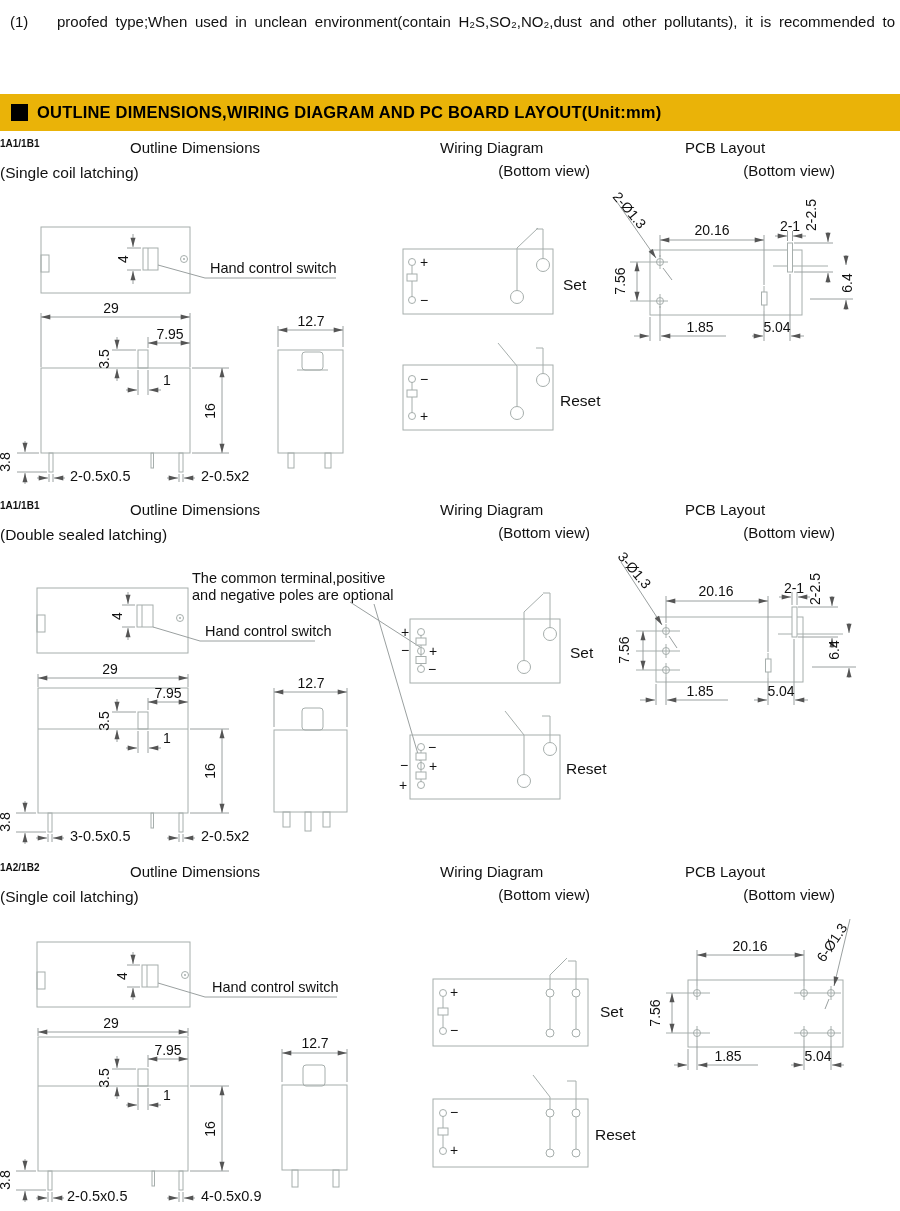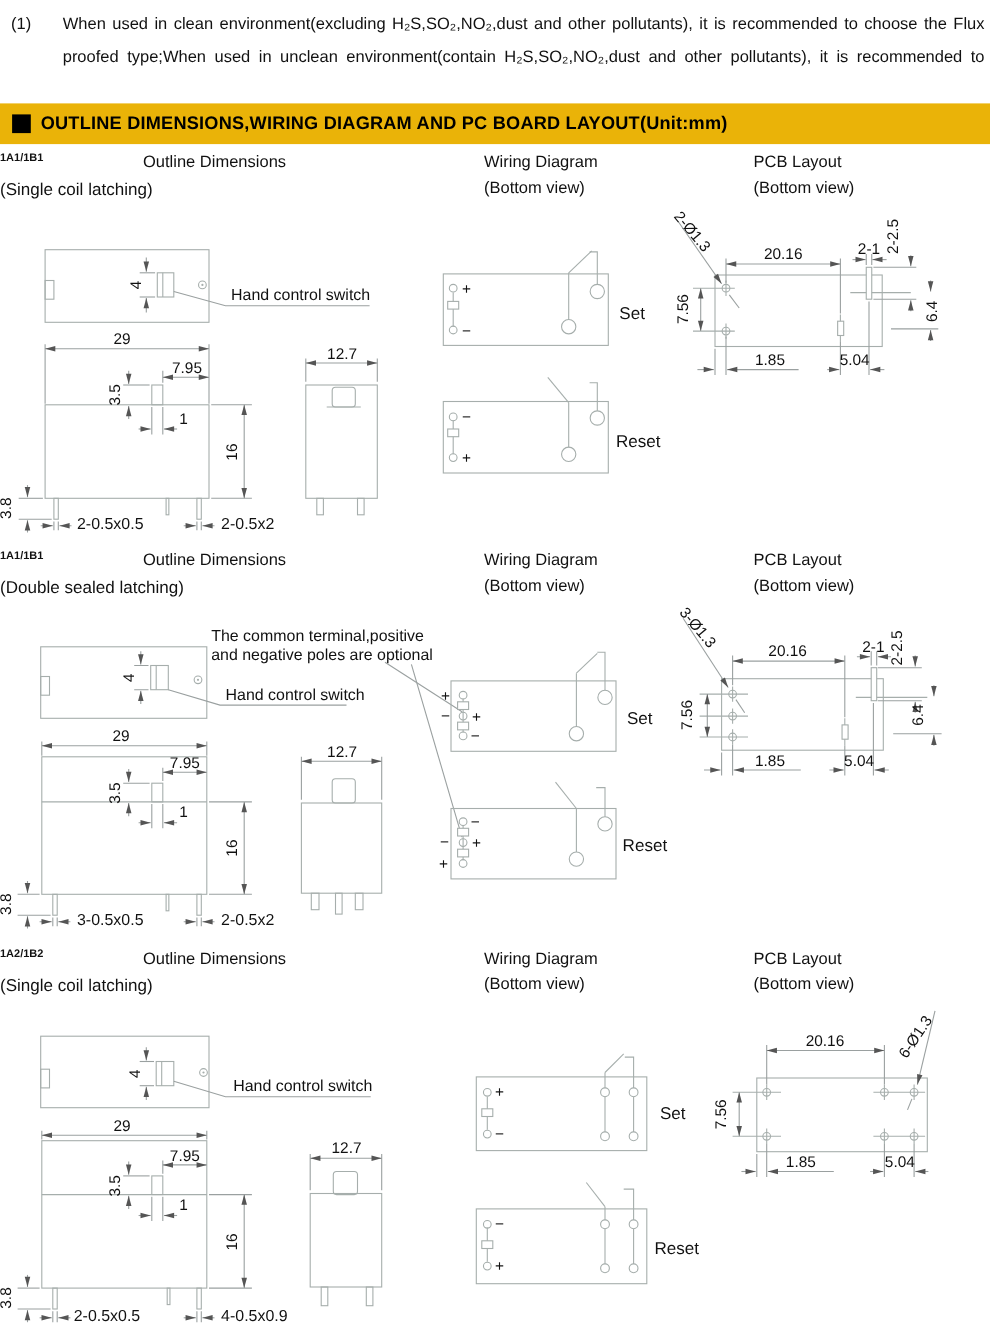--- a/index.html
+++ b/index.html
@@ -11,21 +11,21 @@
   #bar{position:absolute;top:94px;left:0;width:900px;height:37px;background:#eab308}
   #bar .sq{position:absolute;left:11px;top:10px;width:17px;height:17px;background:#000}
   #bar .bt{position:absolute;left:37px;top:0;line-height:36px;font-weight:bold;font-size:16.5px;color:#000;letter-spacing:.2px}
   .sec{position:absolute;left:0;width:900px}
   #sec1{top:137px;height:362px}
   #sec2{top:499px;height:362px}
   #sec3{top:861px;height:350px}
   .model{position:absolute;left:0;top:1px;font-size:10px;font-weight:bold}
   .variant{position:absolute;left:0;top:27px;font-size:15.5px;font-weight:normal}
   .ct{position:absolute;top:2px;font-size:15px;text-align:left}
-  .cv{position:absolute;top:25px;font-size:15px;text-align:left}
+  .cv{position:absolute;top:25px;font-size:15px;text-align:right}
   .c-out{left:130px;width:160px}
   .c-wir{left:440px;width:150px}
   .c-pcb{left:685px;width:150px}
   .sec svg{position:absolute;left:0;top:48px}
   svg text{font-family:"Liberation Sans","DejaVu Sans",sans-serif}
   .g{stroke:#a6aeac;fill:none;stroke-width:1}
   .coil{stroke:#a6aeac;fill:#fff;stroke-width:1}
   .d{stroke:#9aa0a0;fill:none;stroke-width:1}
   .dm{marker-end:url(#ar)}
   .dm2{marker-start:url(#ar);marker-end:url(#ar)}
@@ -39,21 +39,20 @@
 <svg width="0" height="0" style="position:absolute">
   <defs>
     <marker id="ar" markerUnits="userSpaceOnUse" markerWidth="12" markerHeight="8" refX="10.5" refY="4" orient="auto-start-reverse">
       <path d="M10.5,4 L1.2,1.5 L1.2,6.5 Z" fill="#555"></path>
     </marker>
   </defs>
 </svg>
 
 <div id="note-idx">(1)</div>
 <div id="note">
-  <div class="jl">When used in clean environment(excluding H₂S,SO₂,NO₂,dust and other pollutants), it is recommended to choose the Flux</div>
   <div class="jl">proofed type;When used in unclean environment(contain H₂S,SO₂,NO₂,dust and other pollutants), it is recommended to</div>
 </div>
 
 <div id="bar">
   <div class="sq"></div>
   <div class="bt">OUTLINE DIMENSIONS,WIRING DIAGRAM AND PC BOARD LAYOUT(Unit:mm)</div>
 </div>
 
 <div class="sec" id="sec1">
   <div class="model">1A1/1B1</div>

